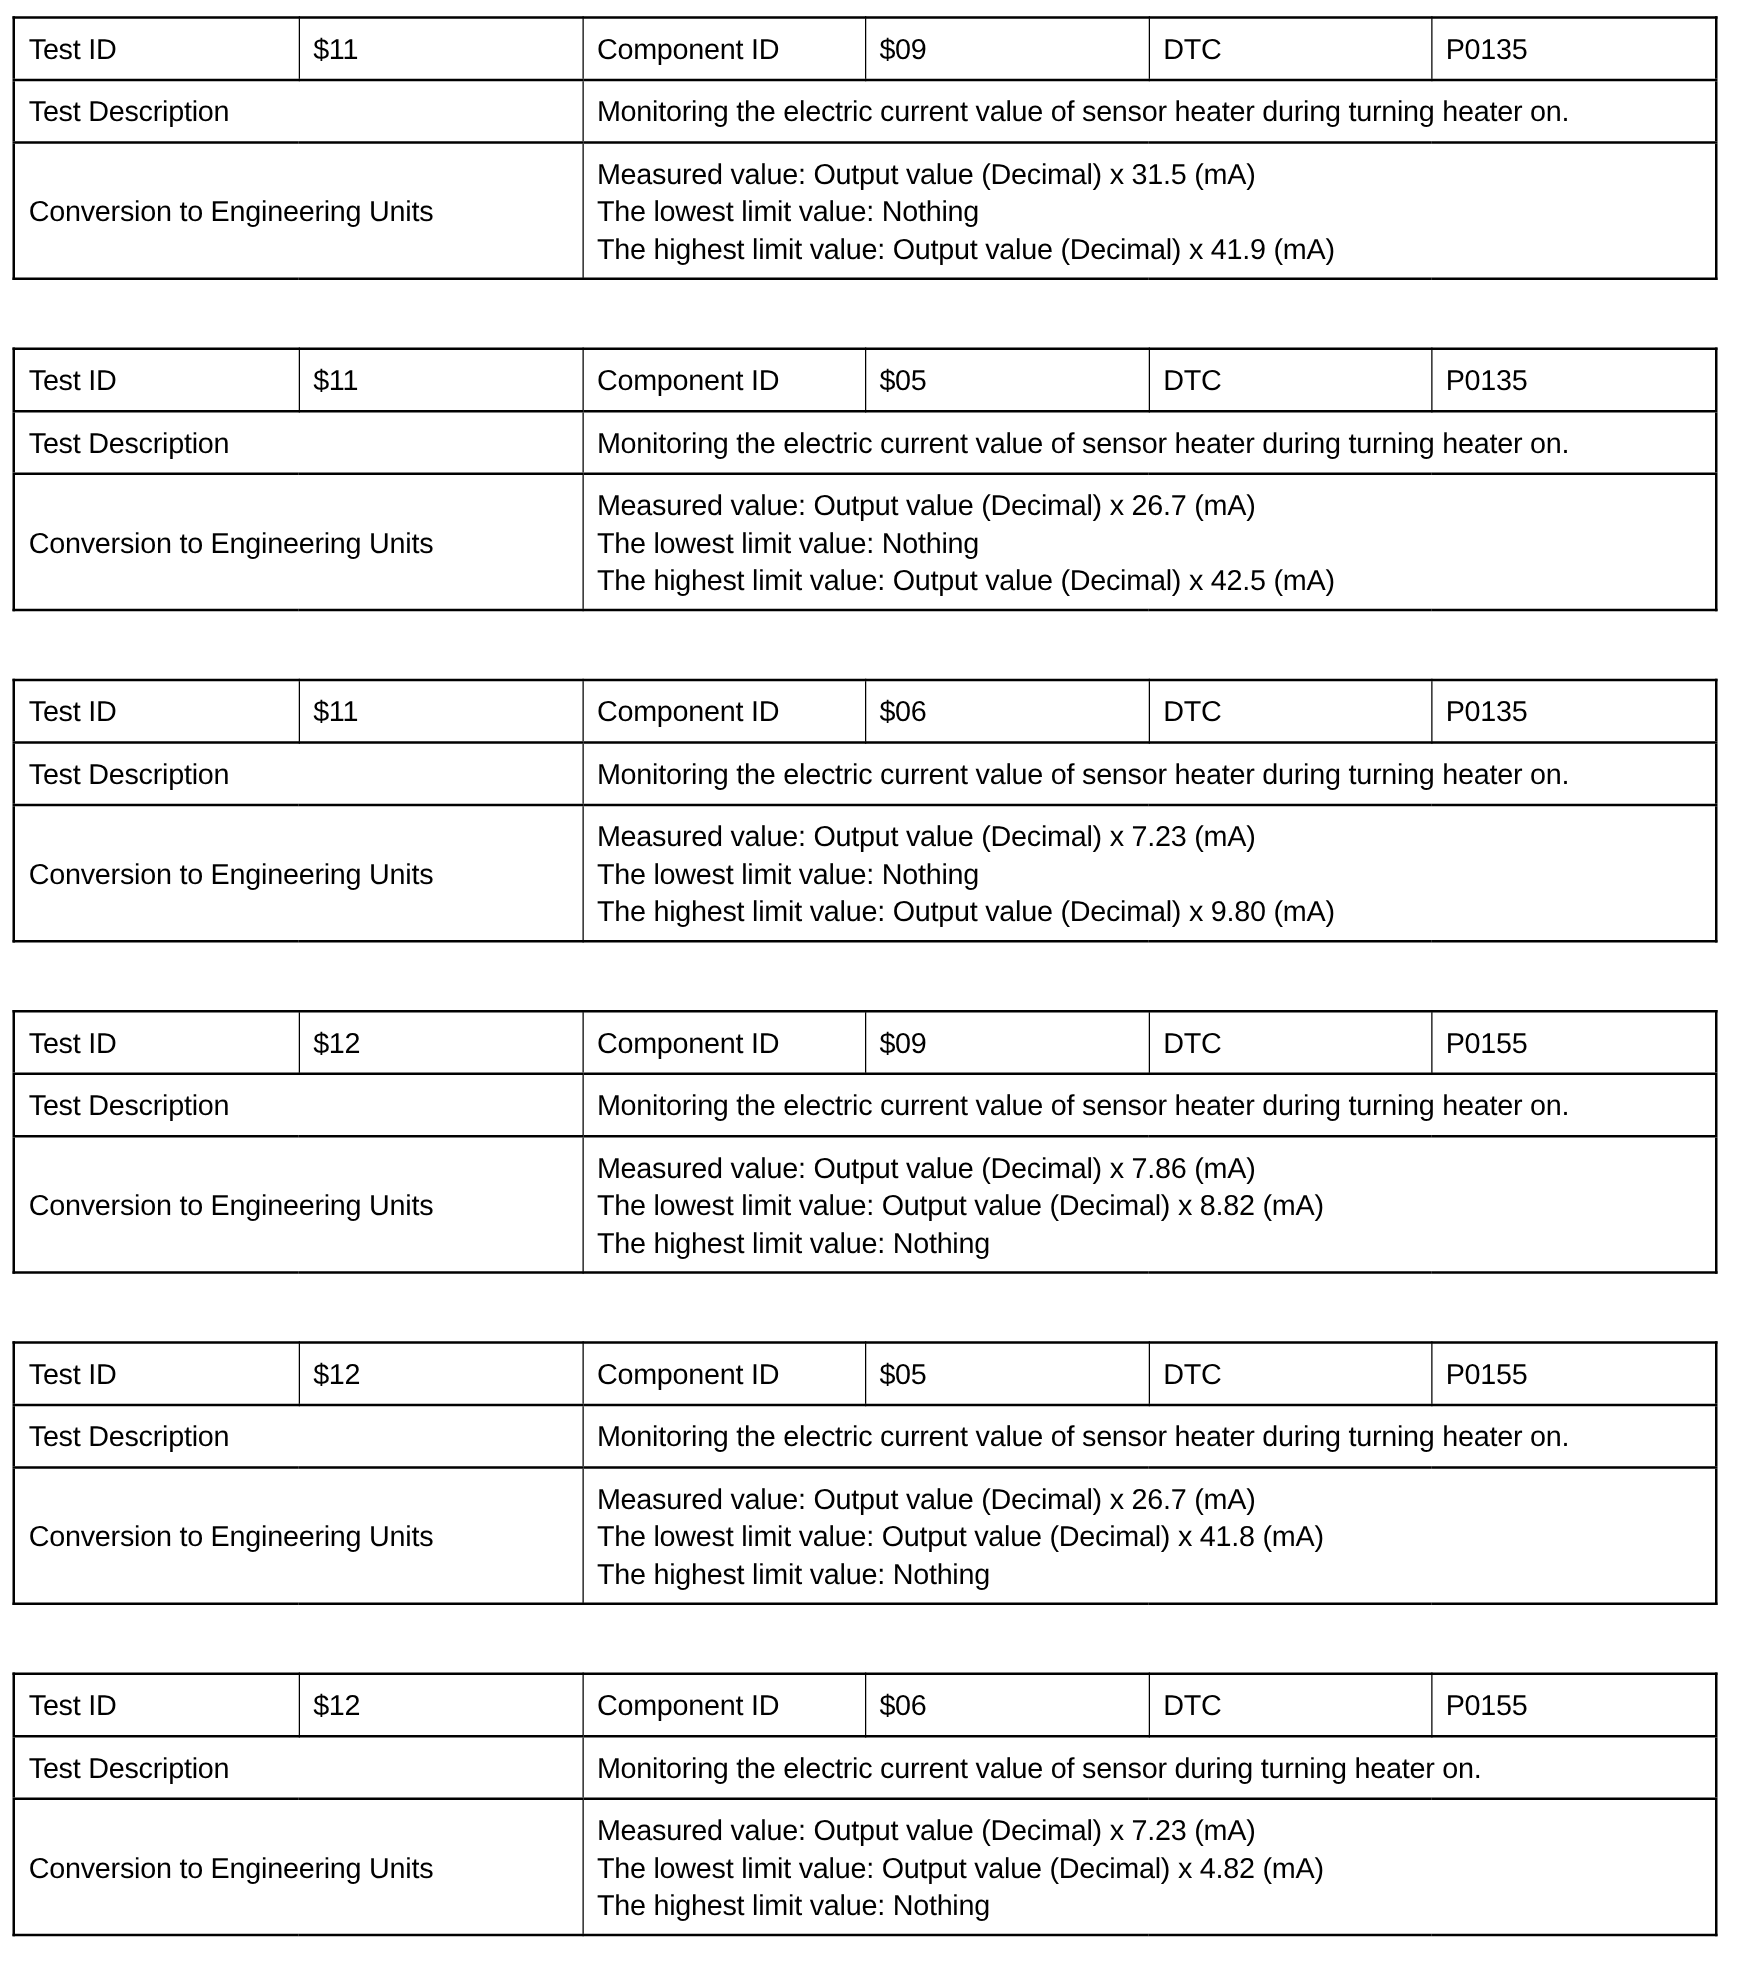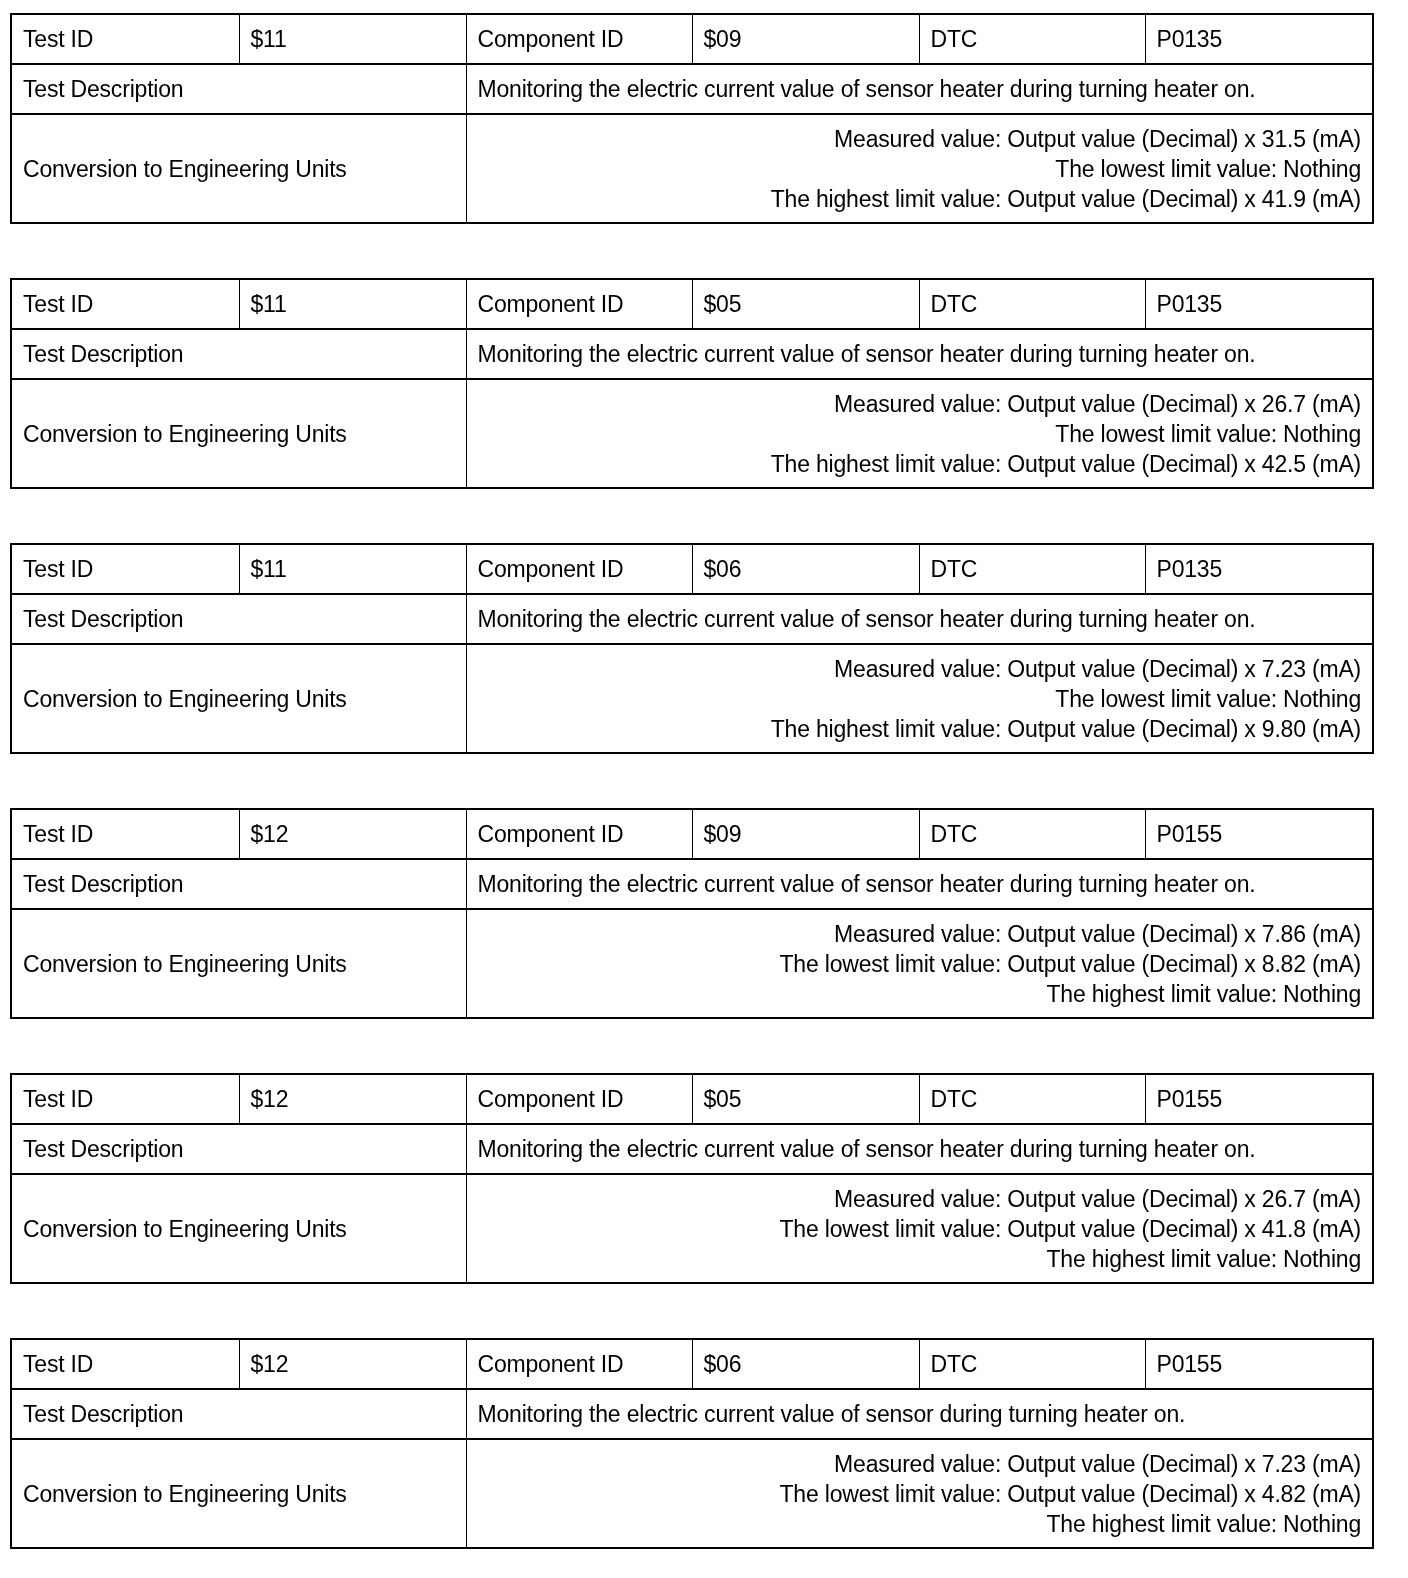--- a/index.html
+++ b/index.html
@@ -35,21 +35,21 @@
       padding: 0 11px;
       vertical-align: middle;
       white-space: nowrap;
       overflow: hidden;
       letter-spacing: -0.2px;
     }
     table.mon tr.r1 td { height: 48px; }
     table.mon tr.r2 td { height: 48px; margin-left: 24px; }
     table.mon tr.r3 td { height: 107px; }
     table.mon tr.r2 td, table.mon tr.r3 td { border-top-width: 2px; }
-    .conv-line { display: block; text-align: right; }
+    .conv-line { display: block; }
   </style>
 </head>
 <body>
 
 <div id="tables">
 
 <table class="mon">
       <colgroup>
         <col style="width:228px">
         <col style="width:227px">

